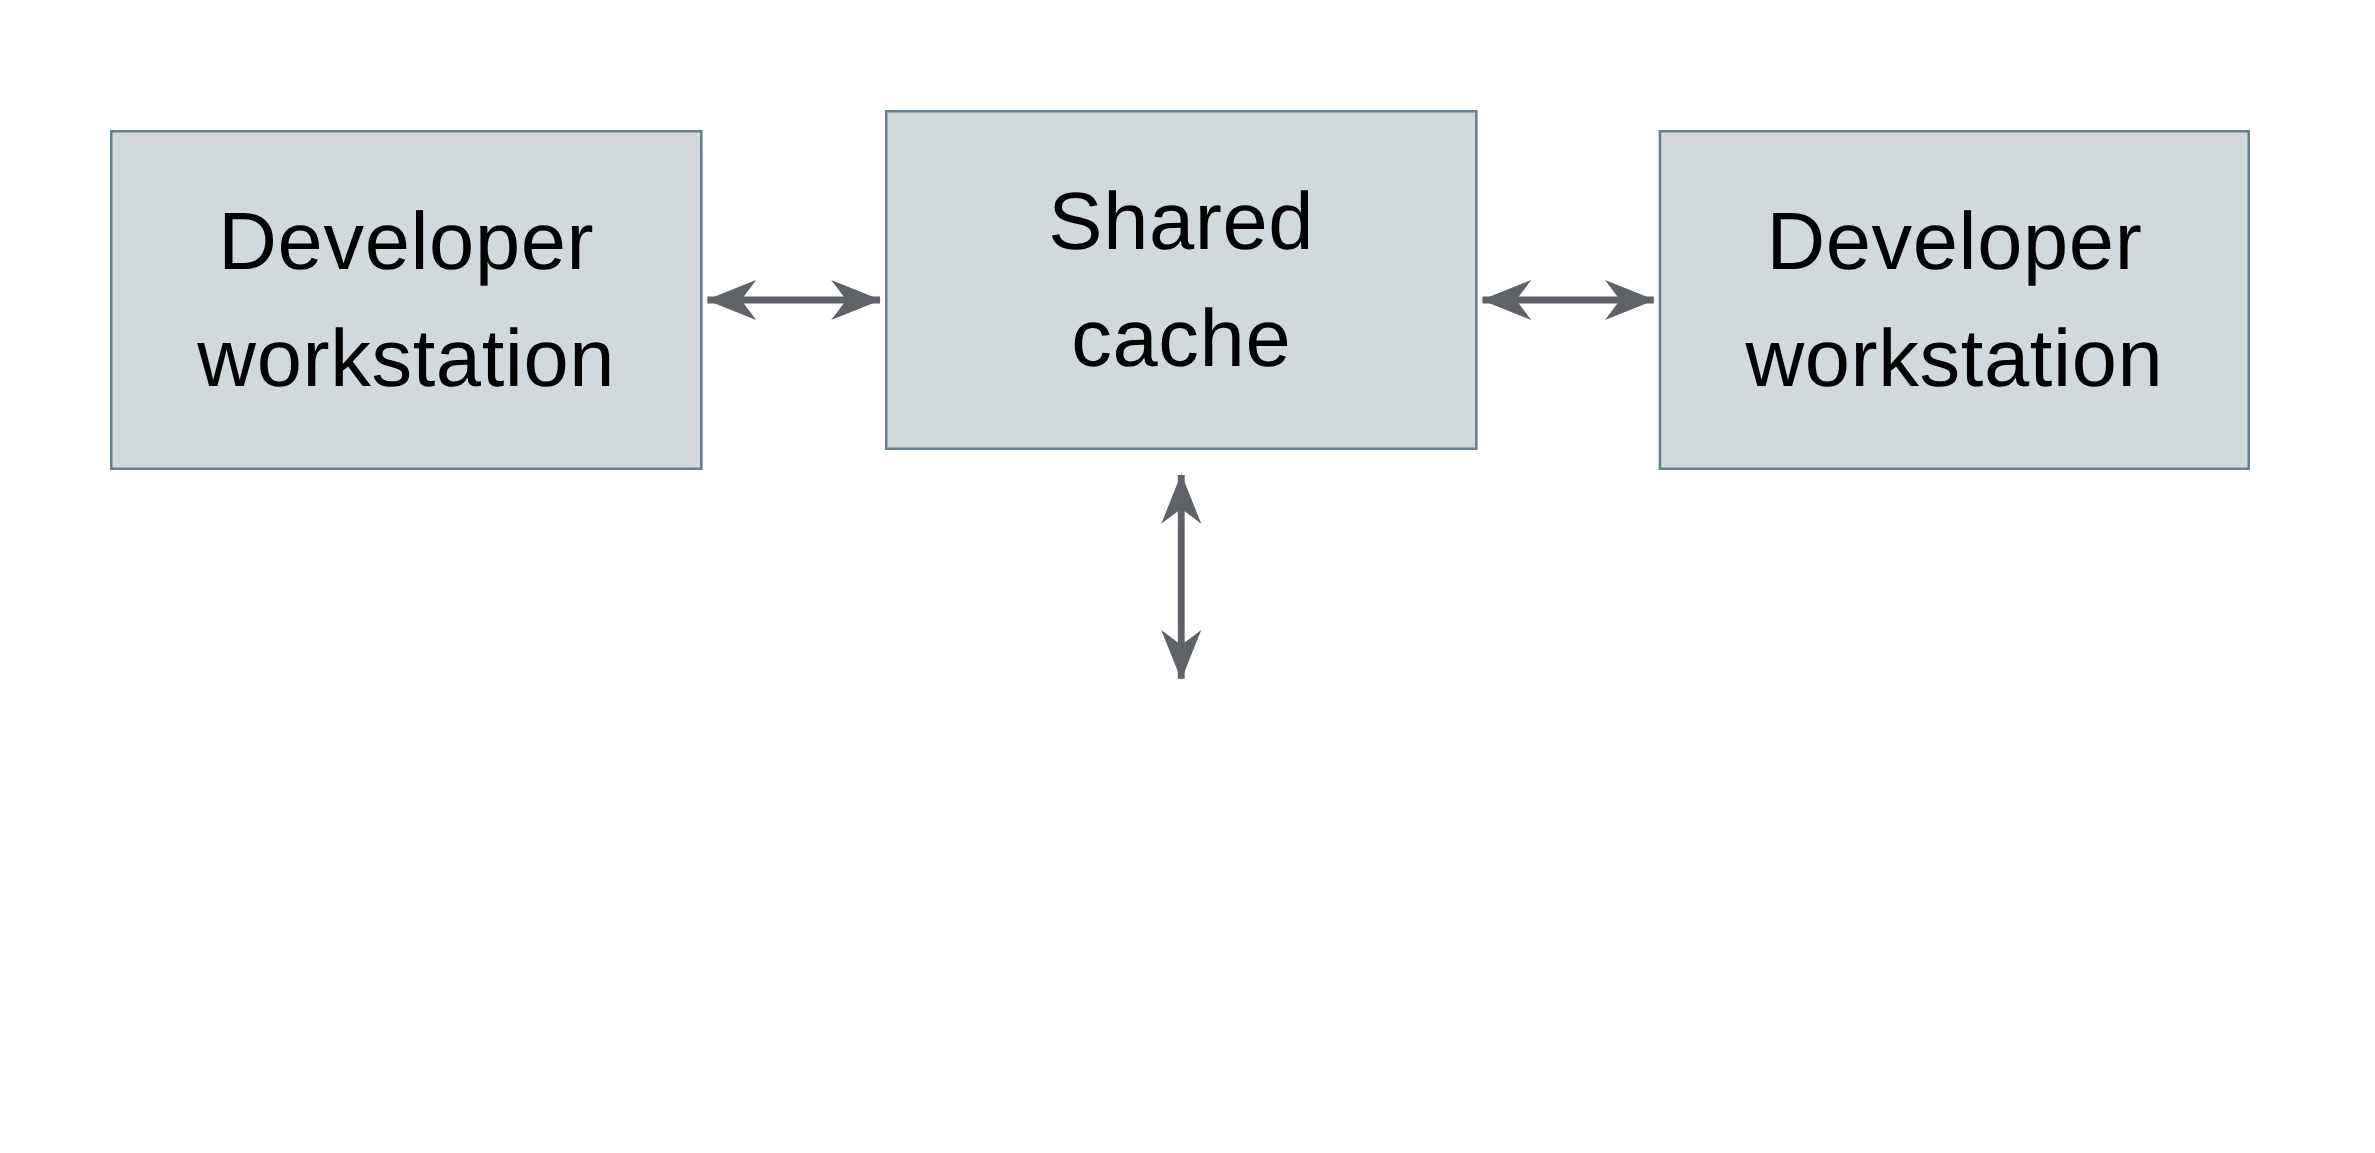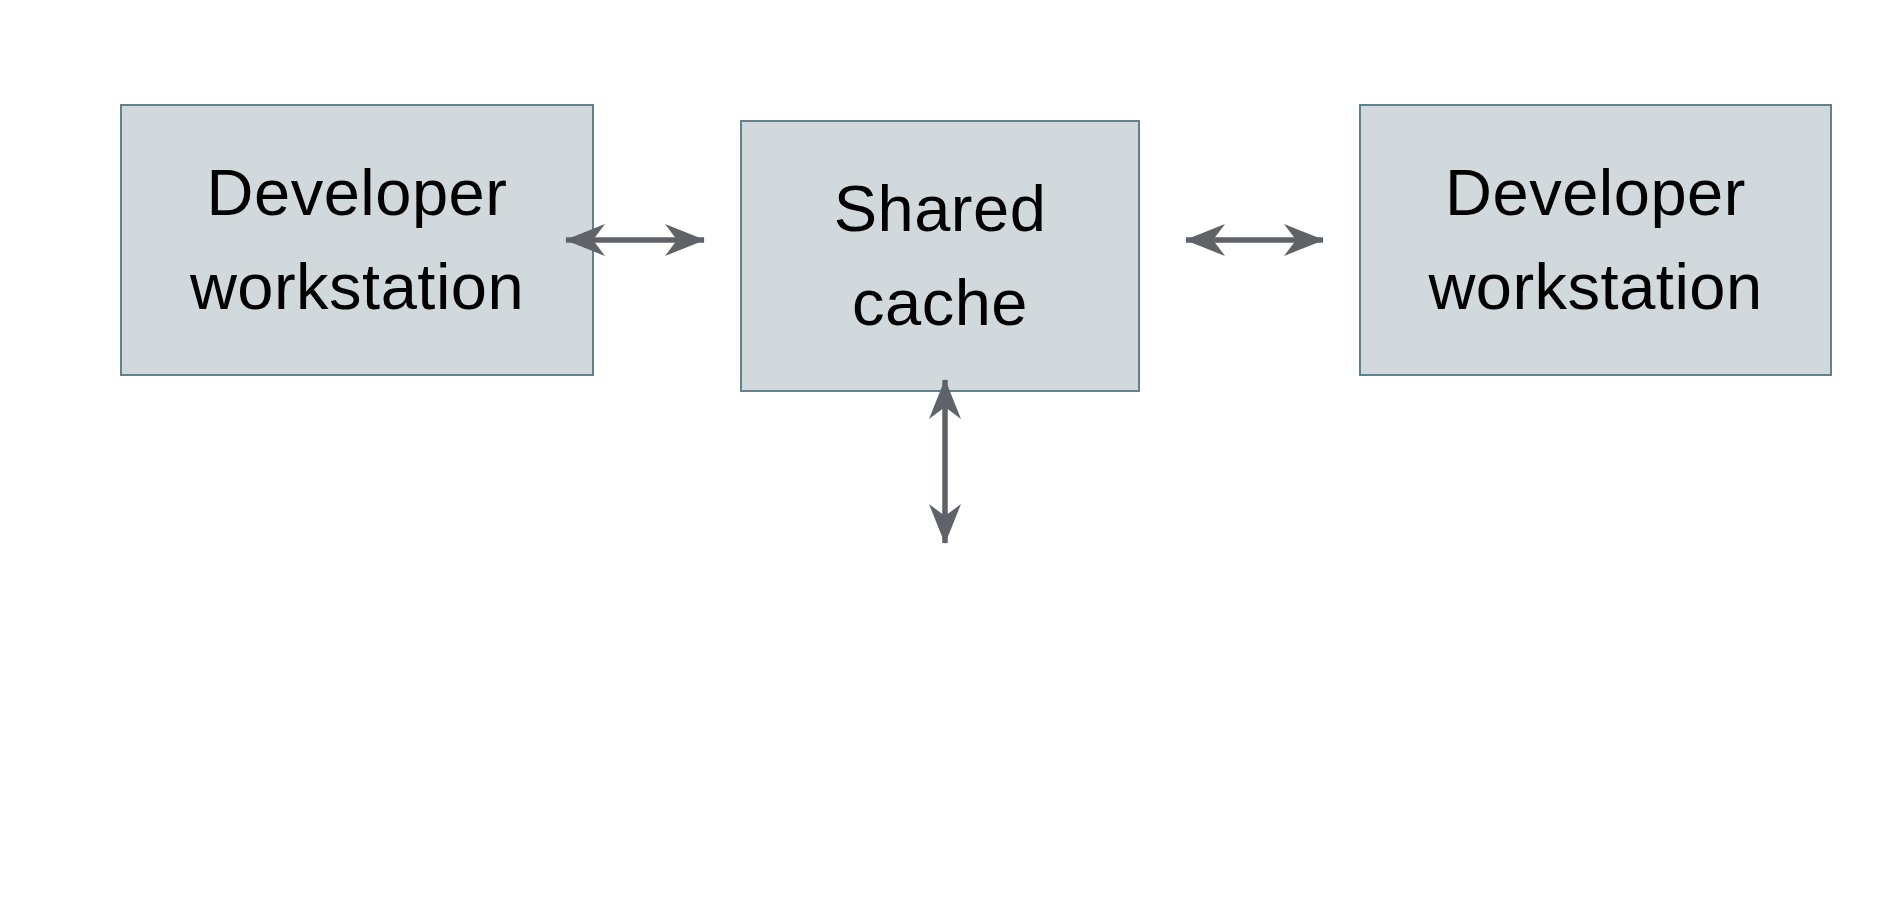--- a/index.html
+++ b/index.html
@@ -24,32 +24,31 @@
     font-family: "Liberation Sans", "DejaVu Sans", sans-serif;
   }
   .node {
     position: absolute;
     background: var(--node-fill);
     border: 2px solid var(--node-border);
     display: flex;
     align-items: center;
     justify-content: center;
     text-align: center;
-    margin-left: 32px;
   }
   .node .label {
     font-size: 65px;
     line-height: 1.45;
     color: var(--text);
     white-space: pre-line;
     letter-spacing: 0.5px;
   }
   
   .node--ws-left   { left: 88px;   top: 104px; width: 474px; height: 272px; }
-  .node--cache     { left: 708px;  top: 120px; width: 400px; height: 272px; }
+  .node--cache     { left: 708px;  top: 88px; width: 474px; height: 272px; }
   .node--ws-right  { left: 1327px; top: 104px; width: 473px; height: 272px; }
   .node--ci        { left: 708px;  top: 547px; width: 474px; height: 272px; }
 
   .connectors {
     position: absolute;
     left: 0;
     top: 0;
     width: 1900px;
     height: 922px;
     pointer-events: none;

